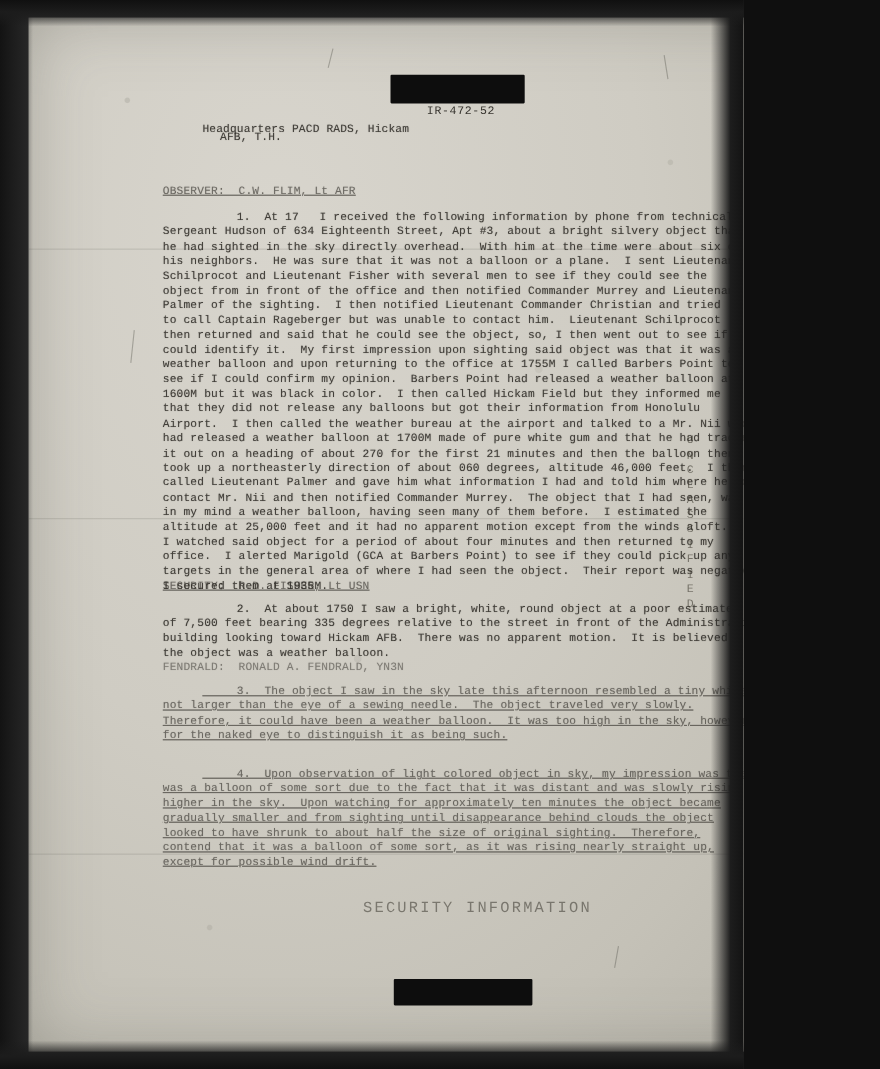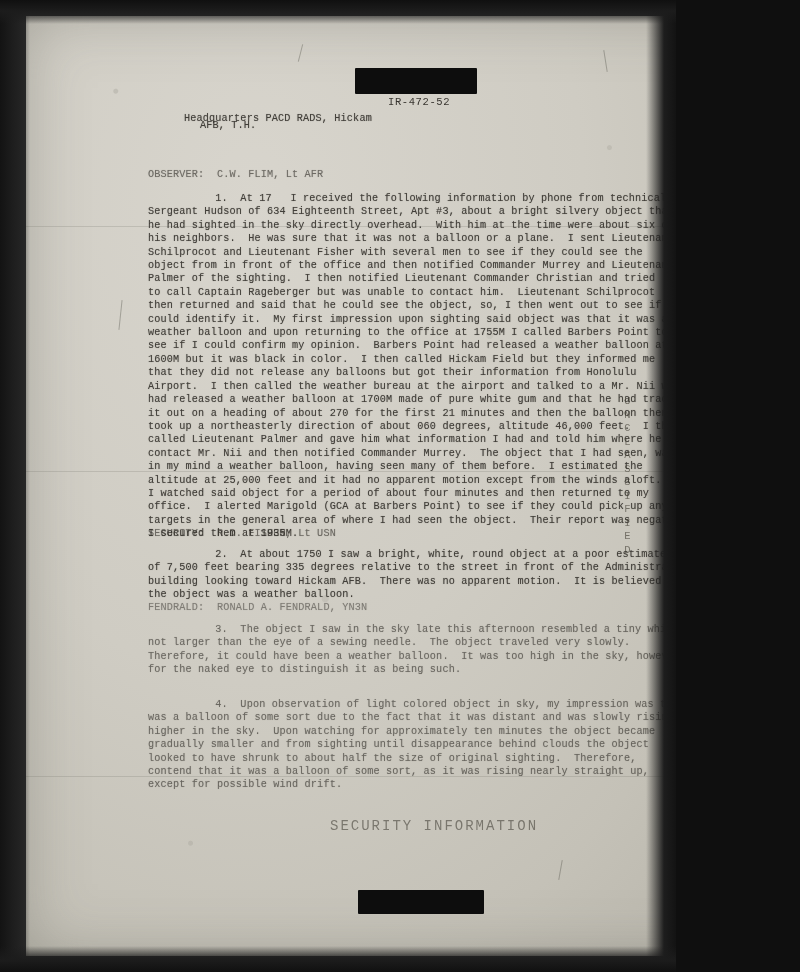--- a/index.html
+++ b/index.html
@@ -64,21 +64,21 @@
     position: absolute;
     color: #2e2b26;
     font-family: "Liberation Mono", monospace;
     font-size: 10.2px;
     line-height: 13.4px;
     letter-spacing: 0.15px;
     white-space: pre;
     opacity: .88;
     text-shadow: 0 0 1px rgba(60,58,52,0.55);
   }
-  .faint { opacity: .62; }
+  .faint { opacity: .62; text-decoration: underline; }
   .veryfaint { opacity: .5; }
 
   #doc-number {
     position: absolute;
     left: 388px;
     top: 96px;
     font-size: 10.5px;
     letter-spacing: .6px;
     color: #27241f;
     font-family: "Liberation Mono", monospace;

